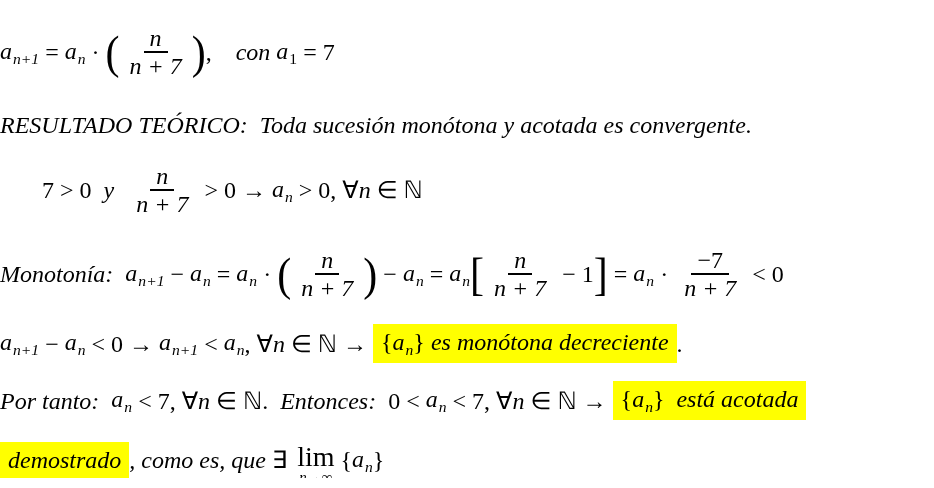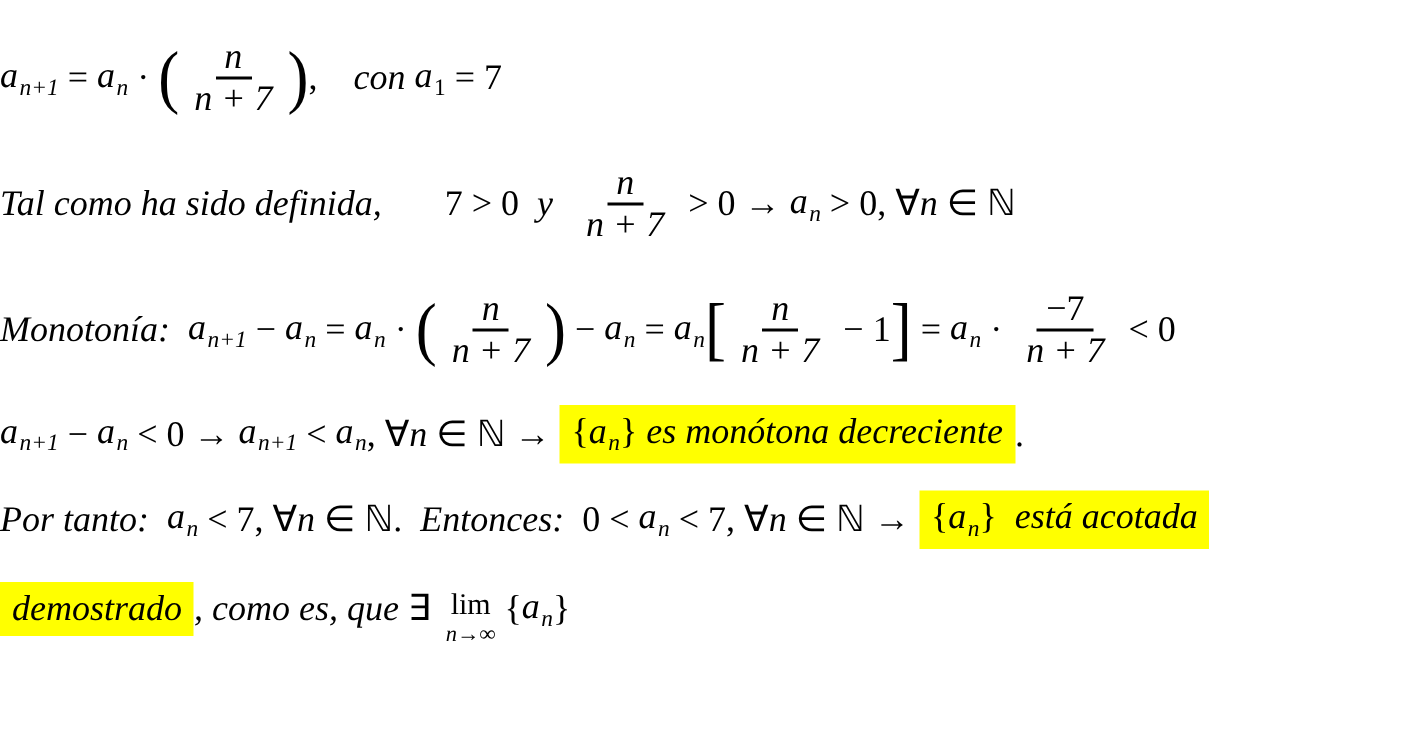--- a/index.html
+++ b/index.html
@@ -17,21 +17,21 @@
   .up { font-style:normal; }
   .it { font-style:italic; }
   .tok { display:inline; }
   .sb { font-size:65%; position:relative; top:0.33em; padding-left:1px; }
   .frac { display:inline-flex; flex-direction:column; align-items:center; align-self:center; margin:0 4px; font-style:italic; }
   .frac .num { line-height:24px; padding:0 6px 1px; border-bottom:2px solid #000; }
   .frac .den { line-height:24px; padding:1px 6px 0; }
   .bd { font-style:normal; font-size:42px; line-height:46px; align-self:center; transform:scaleY(1.12); }
   .hl { background:#ffff00; padding:3px 8px; }
   .limstack { display:inline-flex; flex-direction:column; align-items:center; font-style:normal; line-height:1; position:relative; top:5px; margin:0 6px 0 4px; }
-  .limtop { font-size:20px; line-height:24px; }
+  .limtop { font-size:28px; line-height:24px; }
   .limbot { font-size:15px; line-height:16px; font-style:italic; }
   .l1 { margin-bottom:32px; }
   .l2 { margin-bottom:24px; }
   .l3 { margin-bottom:32px; }
   .l4 { margin-bottom:24px; }
   .l5 { margin-bottom:18px; }
   .l6 { margin-bottom:20px; }
 </style>
 </head>
 <body>
@@ -45,23 +45,25 @@
     <span class="up"> · </span>
     <span class="bd">(</span>
     <span class="frac"><span class="num">n</span><span class="den">n + 7</span></span>
     <span class="bd">)</span>
     <span class="up">,    </span>
     <span class="it">con </span>
     <span class="tok"><span class="it">a</span><span class="sb up">1</span></span>
     <span class="up"> = 7</span>
   </div>
 
+  <div class="mline l2">
+    <span class="it">RESULTADO TEÓRICO:  Toda sucesión monótona y acotada es convergente.</span>
+  </div>
 
   <div class="mline l3">
-    <span class="it">Tal como ha sido definida,</span>
     <span class="up">       7 &gt; 0  </span>
     <span class="it">y  </span>
     <span class="frac"><span class="num">n</span><span class="den">n + 7</span></span>
     <span class="up"> &gt; 0 → </span>
     <span class="tok"><span class="it">a</span><span class="sb it">n</span></span>
     <span class="up"> &gt; 0, ∀</span>
     <span class="it">n</span>
     <span class="up"> ∈ ℕ</span>
   </div>
 

